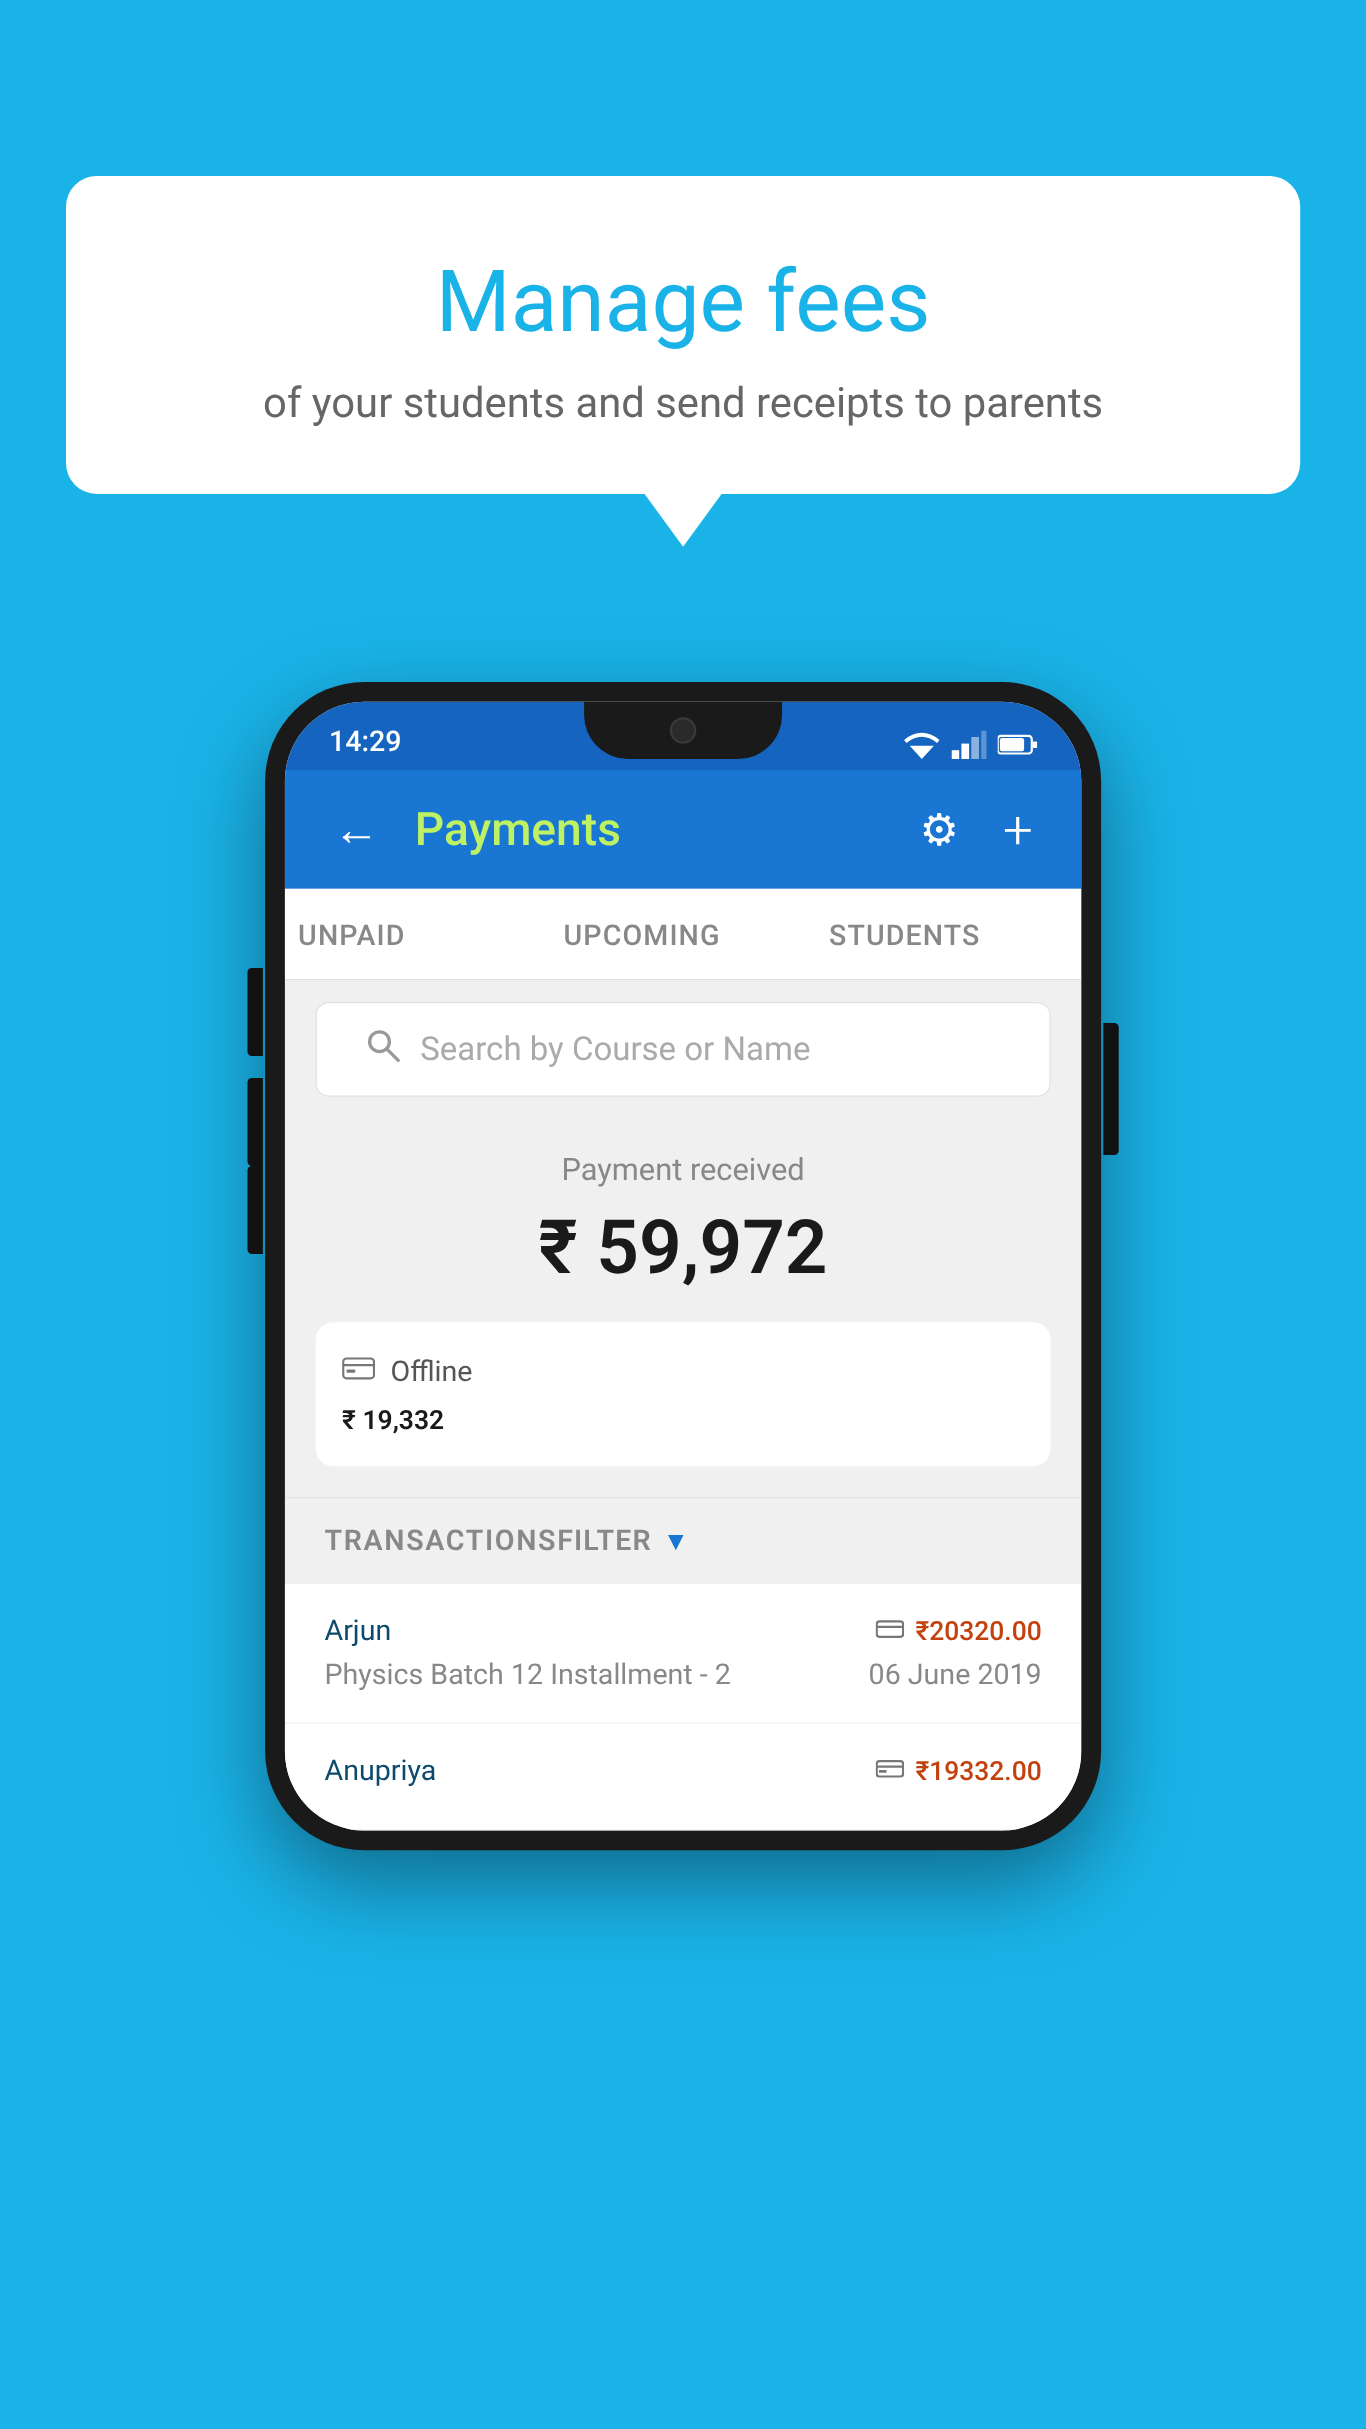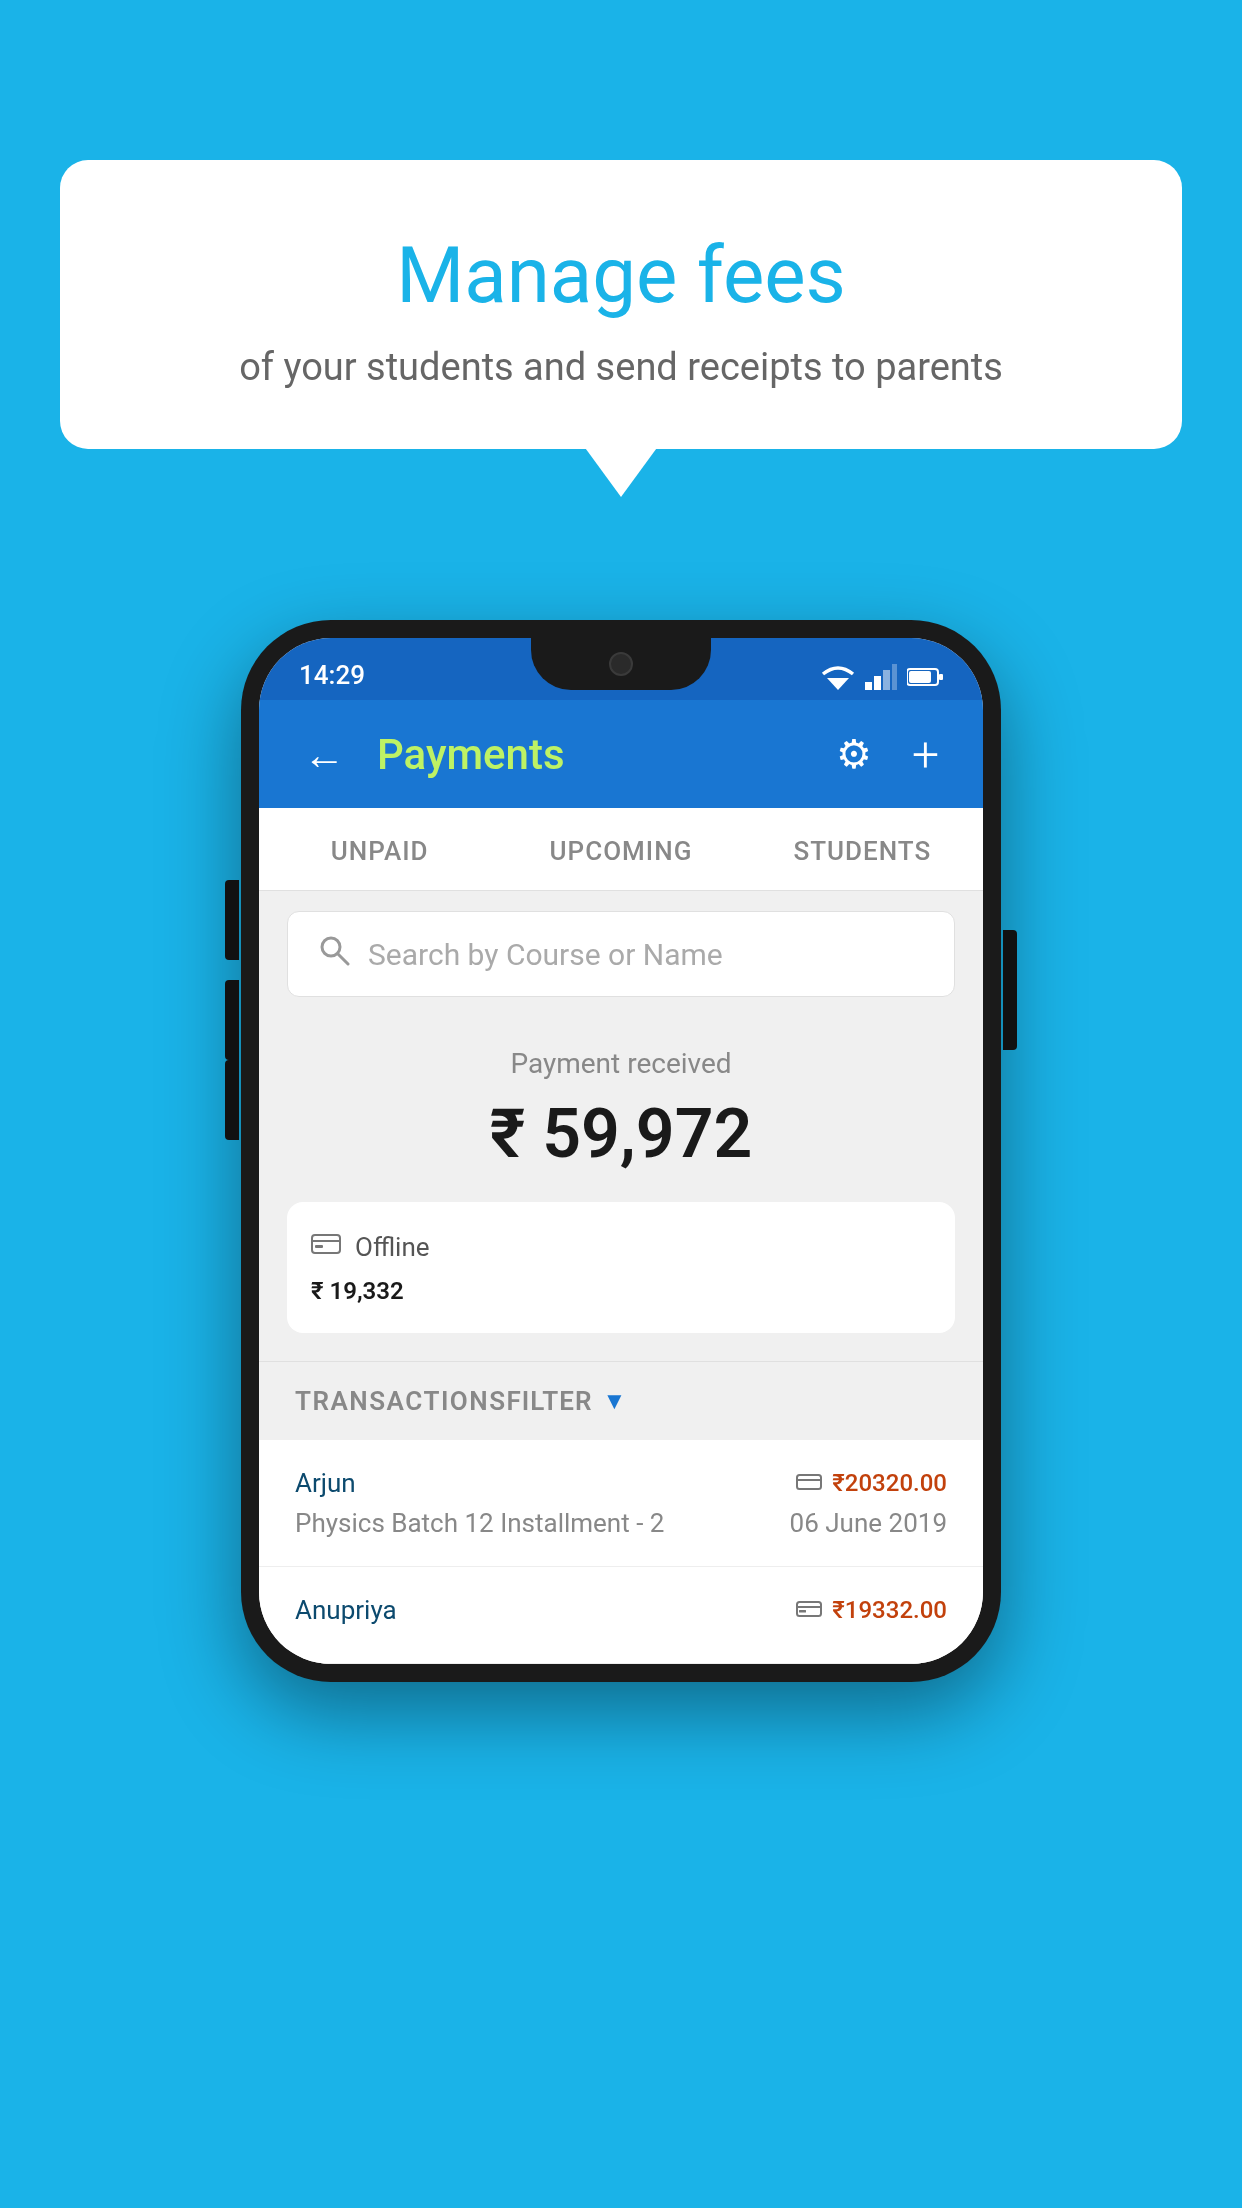--- a/index.html
+++ b/index.html
@@ -196,21 +196,21 @@
 
     
     .tabs {
       background: white;
       display: flex;
       border-bottom: 1px solid #e0e0e0;
     }
 
     .tab {
       flex: 1;
-      text-align: center;
+      text-align: left;
       padding: 28px 12px 24px;
       font-size: 26px;
       font-weight: 500;
       color: #888;
       letter-spacing: 1px;
       cursor: pointer;
       position: relative;
     }
 
     .tab.active {
@@ -231,21 +231,21 @@
     .search-container {
       background: #f0f0f0;
       padding: 20px 28px;
     }
 
     .search-bar {
       background: white;
       border-radius: 12px;
       display: flex;
       align-items: center;
-      padding: 22px 30px;
+      padding: 22px 44px;
       gap: 18px;
       border: 1px solid #e0e0e0;
     }
 
     .search-icon-wrap {
       color: #999;
       font-size: 32px;
     }
 
     .search-placeholder {

